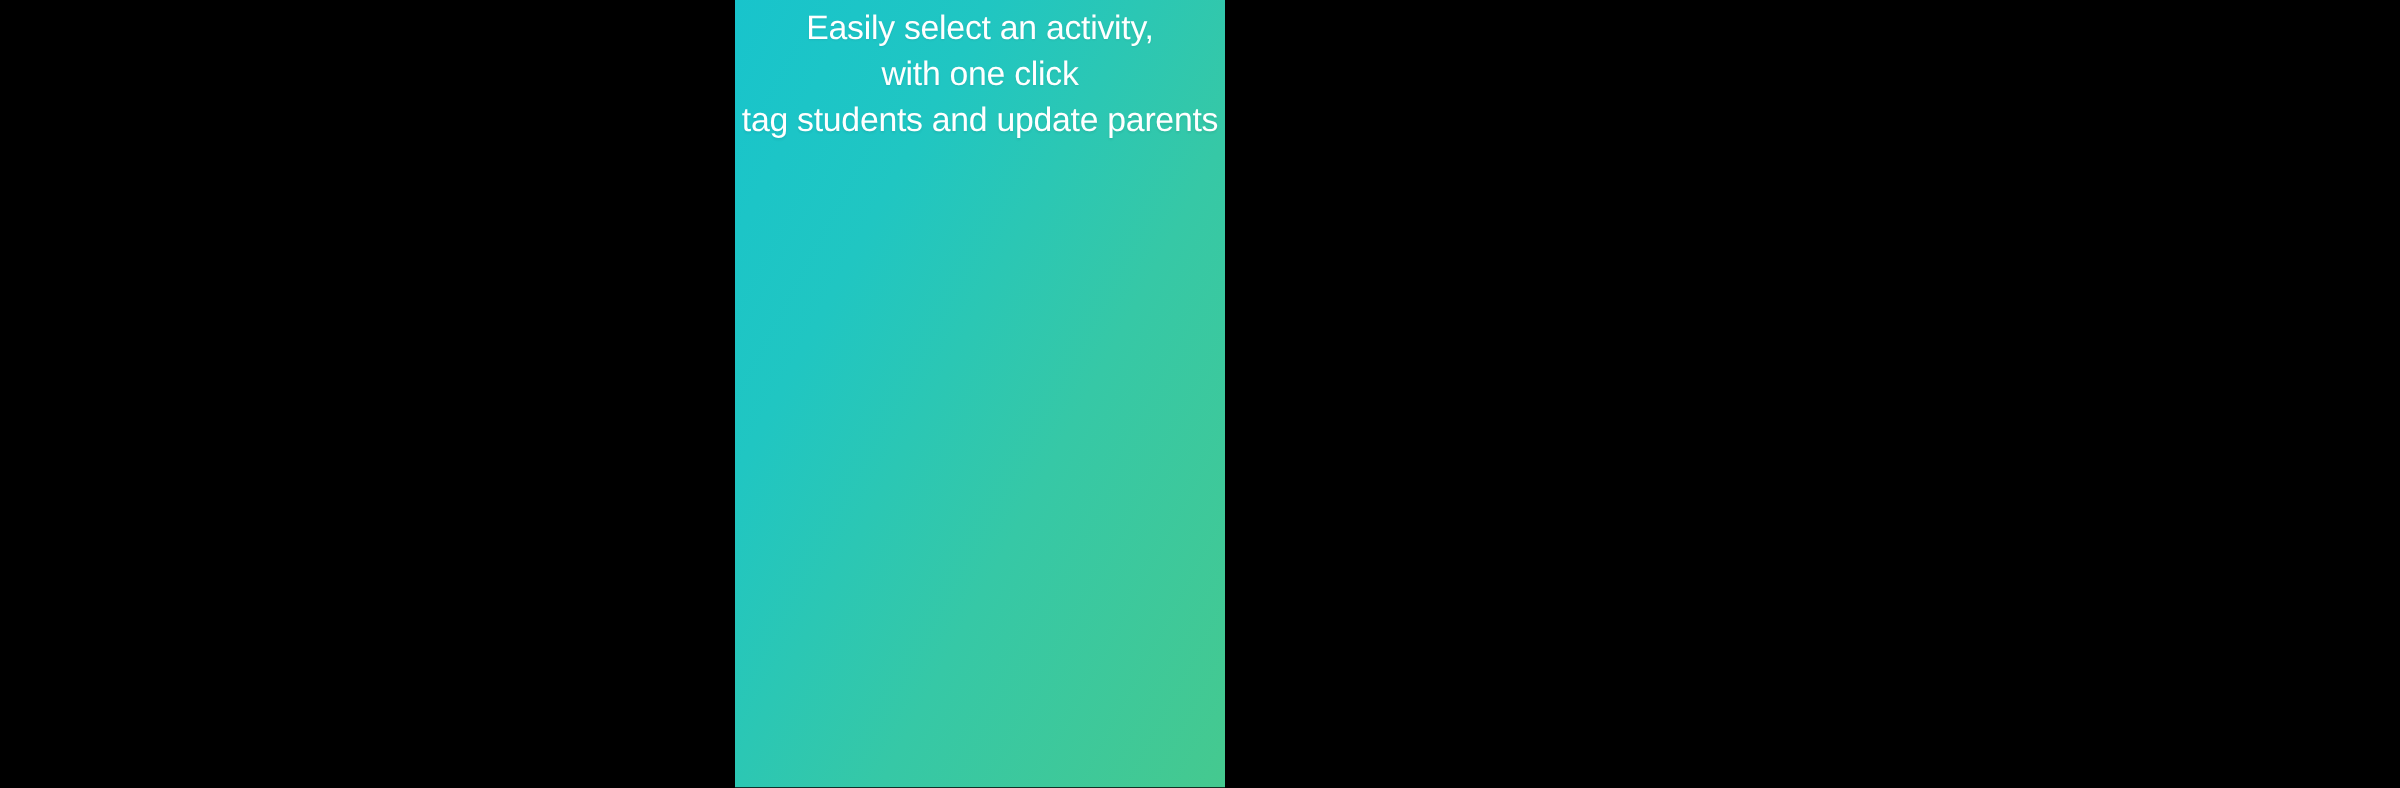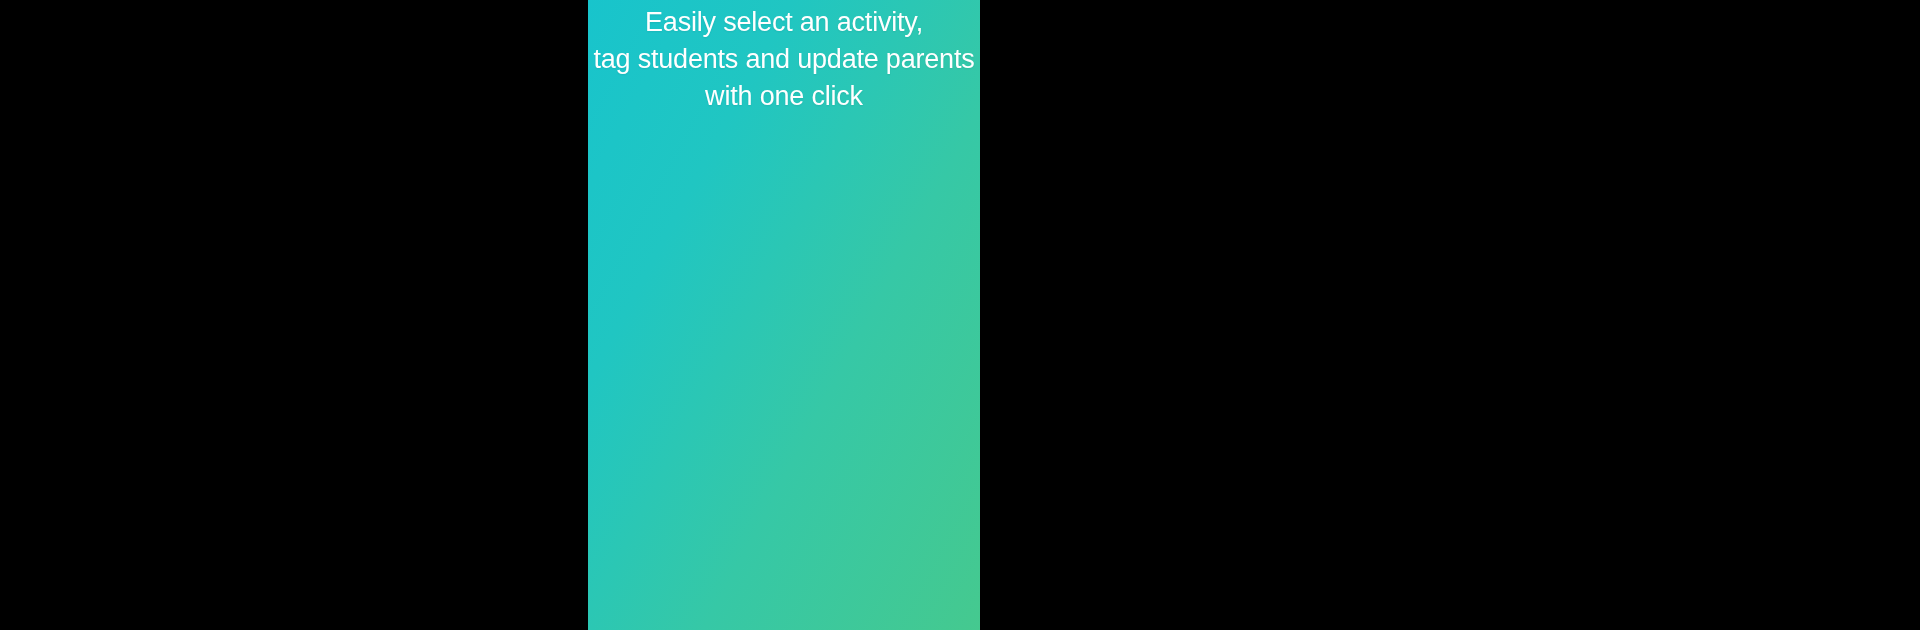--- a/index.html
+++ b/index.html
@@ -43,18 +43,18 @@
 </style>
 </head>
 <body>
 
 <div id="stage">
 
   <div class="panel">
 
     <div class="headline">
       <span class="ln">Easily select an activity,</span>
+      <span class="ln">with one click</span>
       <span class="ln">tag students and update parents</span>
-      <span class="ln">with one click</span>
     </div>
 
   </div>
 </div>
 
 </body></html>

